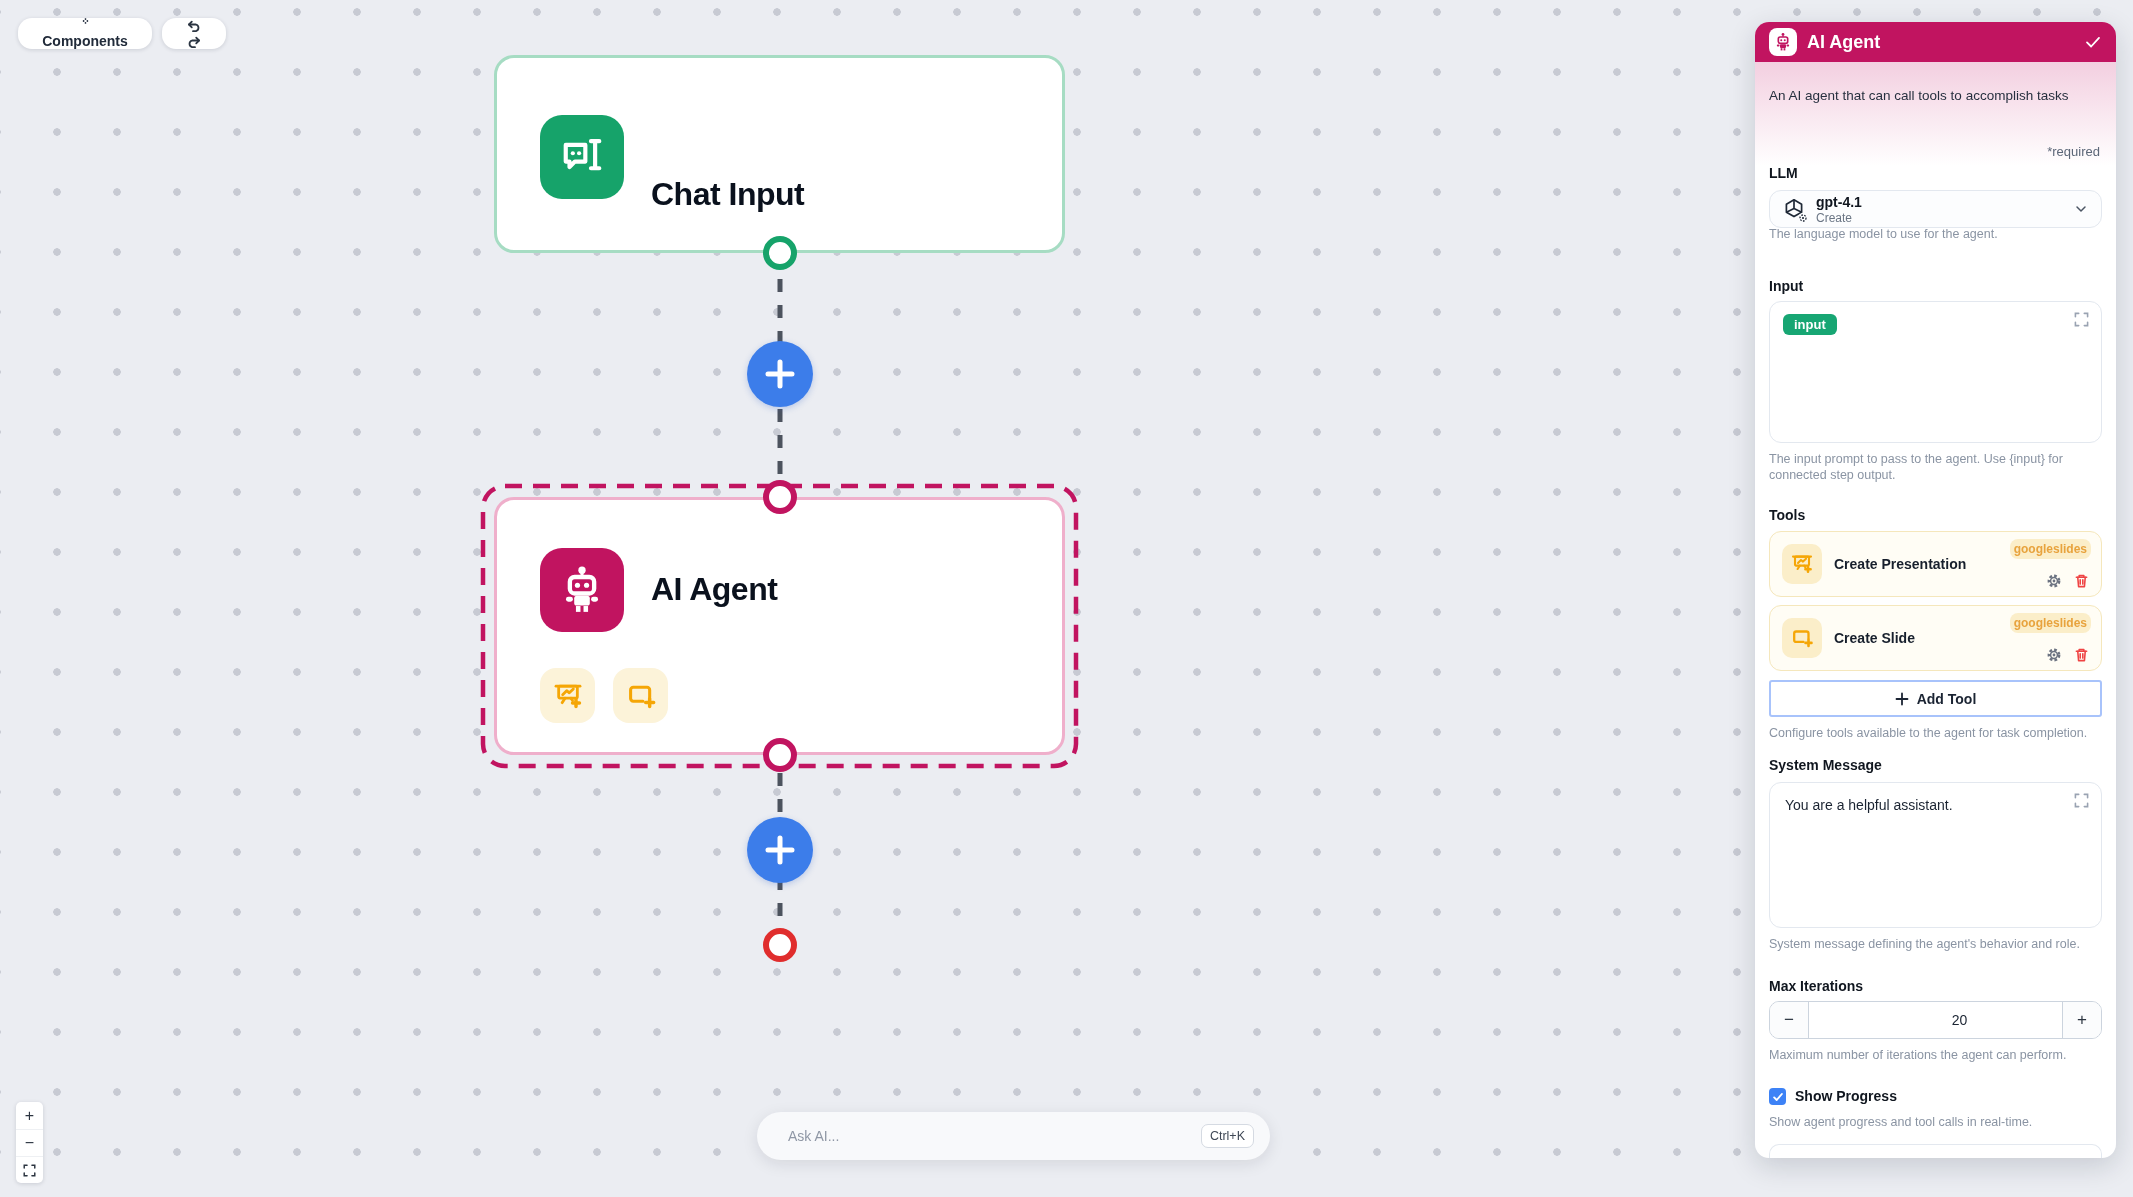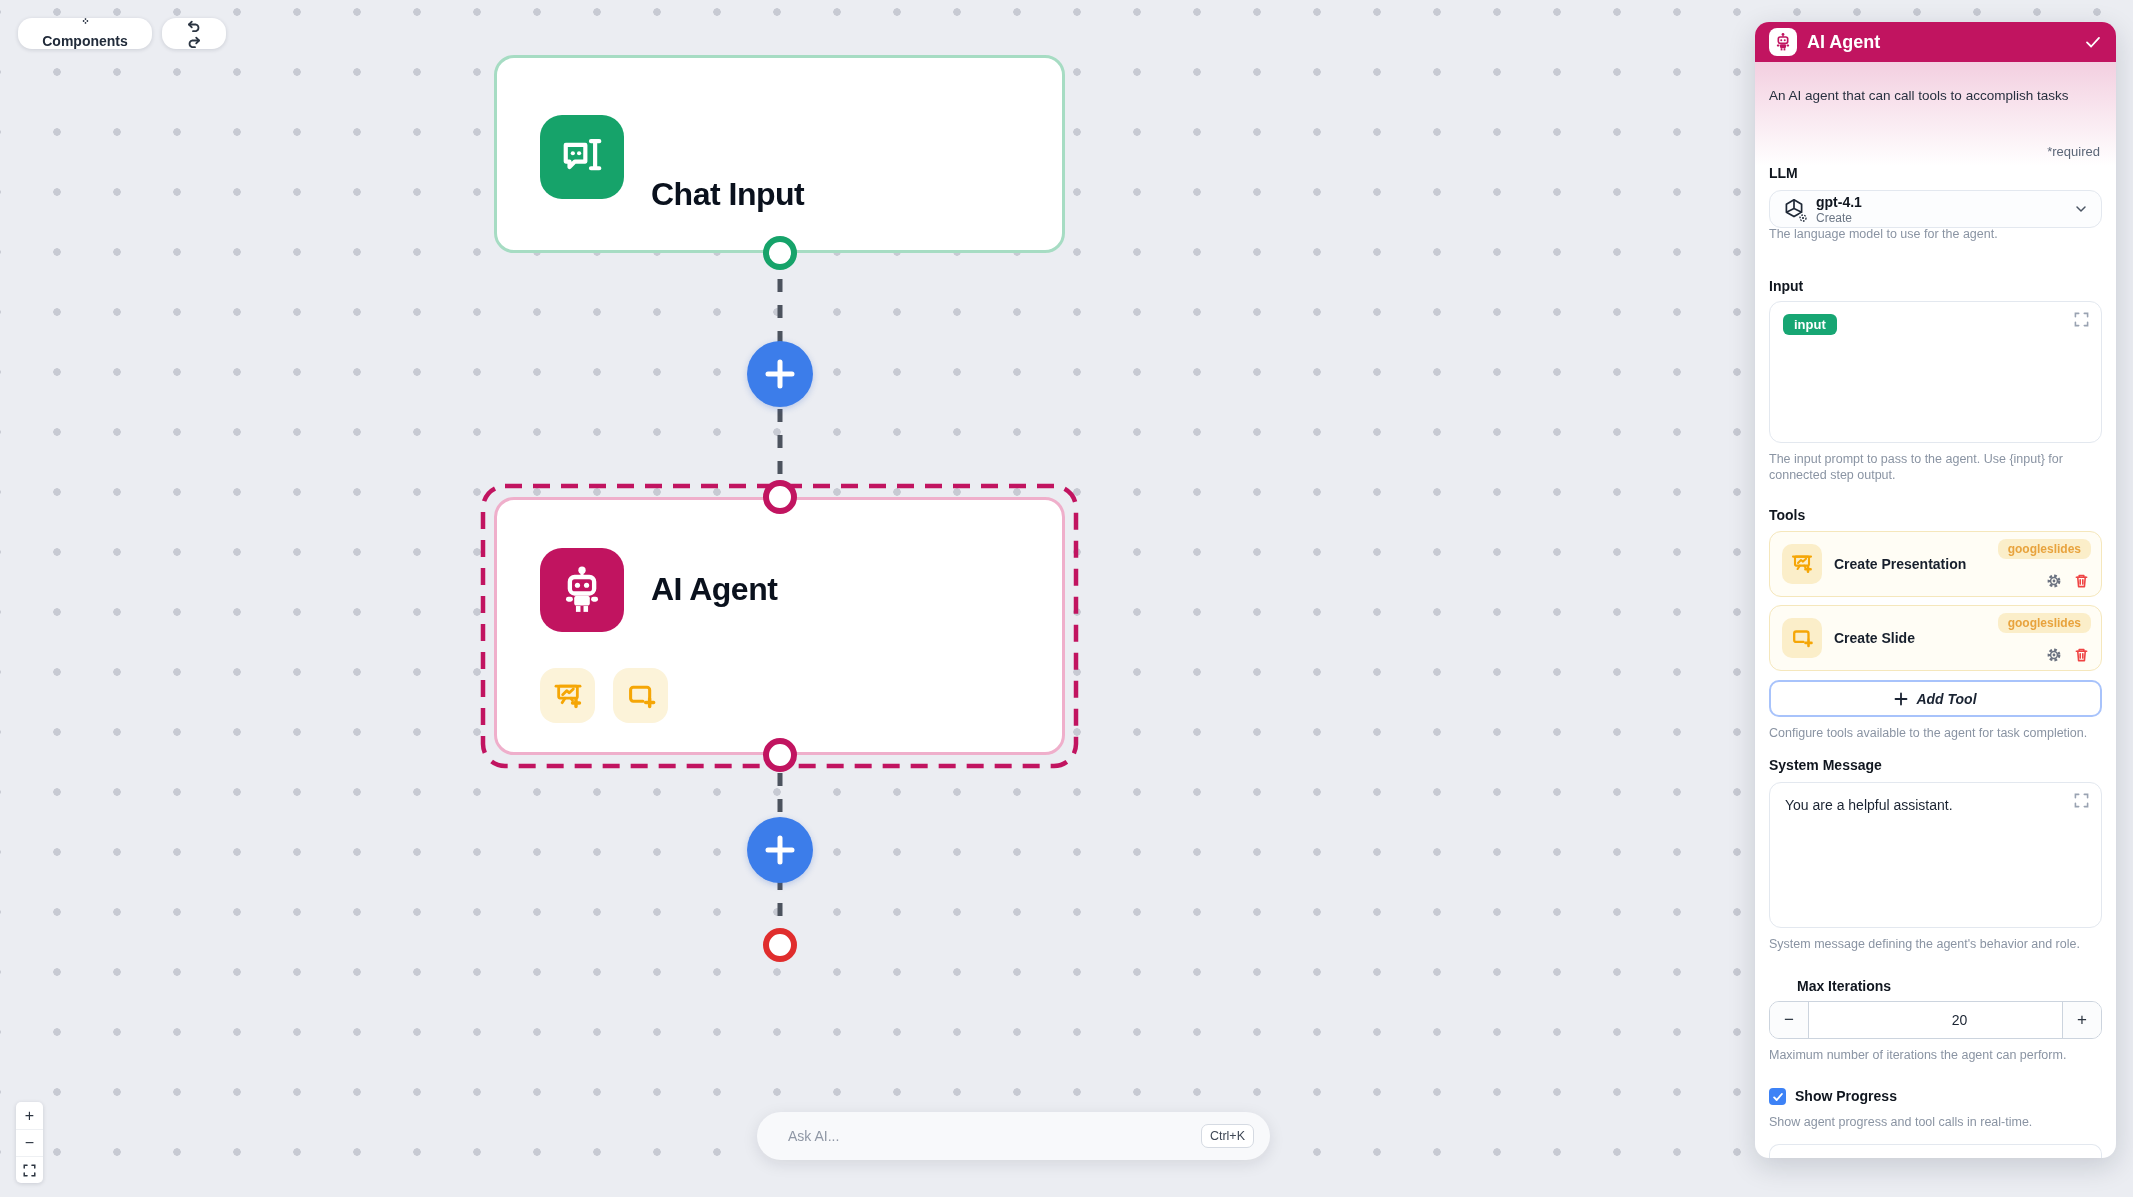--- a/index.html
+++ b/index.html
@@ -38,23 +38,23 @@
   .helper{position:absolute;left:14px;width:333px;font-size:12.5px;color:#8a94a3;line-height:16px;}
   .fieldbox{position:absolute;left:14px;width:333px;background:#fff;border:1.5px solid #e3e8ef;border-radius:12px;}
   .dd{display:flex;align-items:center;padding:0 12px;gap:10px;background:#fcfdfe;cursor:pointer;}
   .dd-model{font-size:14px;font-weight:700;color:#10161f;line-height:17px;}
   .dd-provider{font-size:12px;color:#6b7685;line-height:14px;}
   .chip-input{position:absolute;left:13px;top:12px;background:#17A673;color:#fff;font-size:13px;font-weight:700;padding:3px 11px;border-radius:6px;}
   .expand{position:absolute;right:12px;top:10px;}
   .toolcard{position:absolute;left:14px;width:333px;height:66px;background:#FFFDF5;border:1.5px solid #F5E7BC;border-radius:12px;}
   .tc-icon{position:absolute;left:12px;top:12px;width:40px;height:40px;border-radius:10px;background:#FBEEC9;display:flex;align-items:center;justify-content:center;}
   .tc-name{position:absolute;left:64px;top:24px;font-size:14px;font-weight:700;color:#171f2c;}
-  .tc-badge{position:absolute;right:10px;top:7px;background:#FBEEC9;color:#E8A33D;font-size:12px;font-weight:700;padding:3px 10px;border-radius:8px;}
+  .tc-badge{position:absolute;right:10px;top:7px;background:#FBEEC9;color:#E8A33D;font-size:12px;font-weight:700;padding:3px 4px;border-radius:8px;}
   .tc-actions{position:absolute;right:12px;bottom:7px;display:flex;gap:12px;align-items:center;}
-  .addtool{position:absolute;left:14px;width:333px;height:37px;background:#fff;border:2px solid #a8c3fb;border-radius:10px;display:flex;align-items:center;justify-content:center;gap:8px;font-size:14px;font-weight:600;color:#1b2433;cursor:pointer;font-style:italic;}
+  .addtool{position:absolute;left:14px;width:333px;height:37px;background:#fff;border:2px solid #a8c3fb;border-radius:3px;display:flex;align-items:center;justify-content:center;gap:8px;font-size:14px;font-weight:600;color:#1b2433;cursor:pointer;}
   .sysmsg-text{position:absolute;left:15px;top:14px;font-size:14px;color:#1b2432;}
   .stepper{position:absolute;left:14px;width:333px;height:38px;border:1.5px solid #ccd4de;border-radius:10px;background:#fff;display:flex;overflow:hidden;}
   .step-btn{width:38px;display:flex;align-items:center;justify-content:center;font-size:17px;color:#2b3440;background:#fbfcfd;cursor:pointer;}
   .step-val{flex:1;display:flex;align-items:center;justify-content:center;font-size:14px;color:#1b2432;border-left:1.5px solid #ccd4de;border-right:1.5px solid #ccd4de;padding-left:48px;}
   .checkbox{position:absolute;left:14px;width:17px;height:17px;border-radius:4px;background:#3D82F6;display:flex;align-items:center;justify-content:center;cursor:pointer;}
   .cb-label{position:absolute;left:40px;font-size:14px;font-weight:700;color:#10161f;}
   .partialbox{position:absolute;left:14px;top:1122px;width:333px;height:14px;border:1.5px solid #e3e8ef;border-bottom:none;border-radius:10px 10px 0 0;background:#fff;}
   
   .askai{position:absolute;left:757px;top:1112px;width:513px;height:48px;border-radius:24px;background:#f8f9fb;box-shadow:0 4px 16px rgba(15,23,42,.10);display:flex;align-items:center;padding:0 16px 0 31px;z-index:9;gap:15px;}
   .askai-ph{flex:1;font-size:14px;color:#8f97a5;}
@@ -307,21 +307,21 @@
 
     <div class="flabel" style="top:735px;">System Message</div>
     <div class="fieldbox" style="top:760px;height:146px;">
       <div class="sysmsg-text">You are a helpful assistant.</div>
       <svg class="expand" width="15" height="15" viewBox="0 0 16 16" fill="none" stroke="#9aa3b2" stroke-width="1.7" stroke-linecap="round">
         <path d="M1.5 5 V1.5 H5 M11 1.5 H14.5 V5 M14.5 11 V14.5 H11 M5 14.5 H1.5 V11"></path>
       </svg>
     </div>
     <div class="helper" style="top:914px;">System message defining the agent's behavior and role.</div>
 
-    <div class="flabel" style="top:956px;margin-left:28px;">Max Iterations</div>
+    <div class="flabel" style="top:956px;">Max Iterations</div>
     <div class="stepper" style="top:979px;">
       <div class="step-btn">−</div>
       <div class="step-val">20</div>
       <div class="step-btn">+</div>
     </div>
     <div class="helper" style="top:1025px;">Maximum number of iterations the agent can perform.</div>
 
     <div class="checkbox" style="top:1066px;">
       <svg width="12" height="12" viewBox="0 0 14 14" fill="none" stroke="#fff" stroke-width="2.2" stroke-linecap="round" stroke-linejoin="round">
           <path d="M2.5 7.5 L5.5 10.5 L11.5 3.5"></path>

